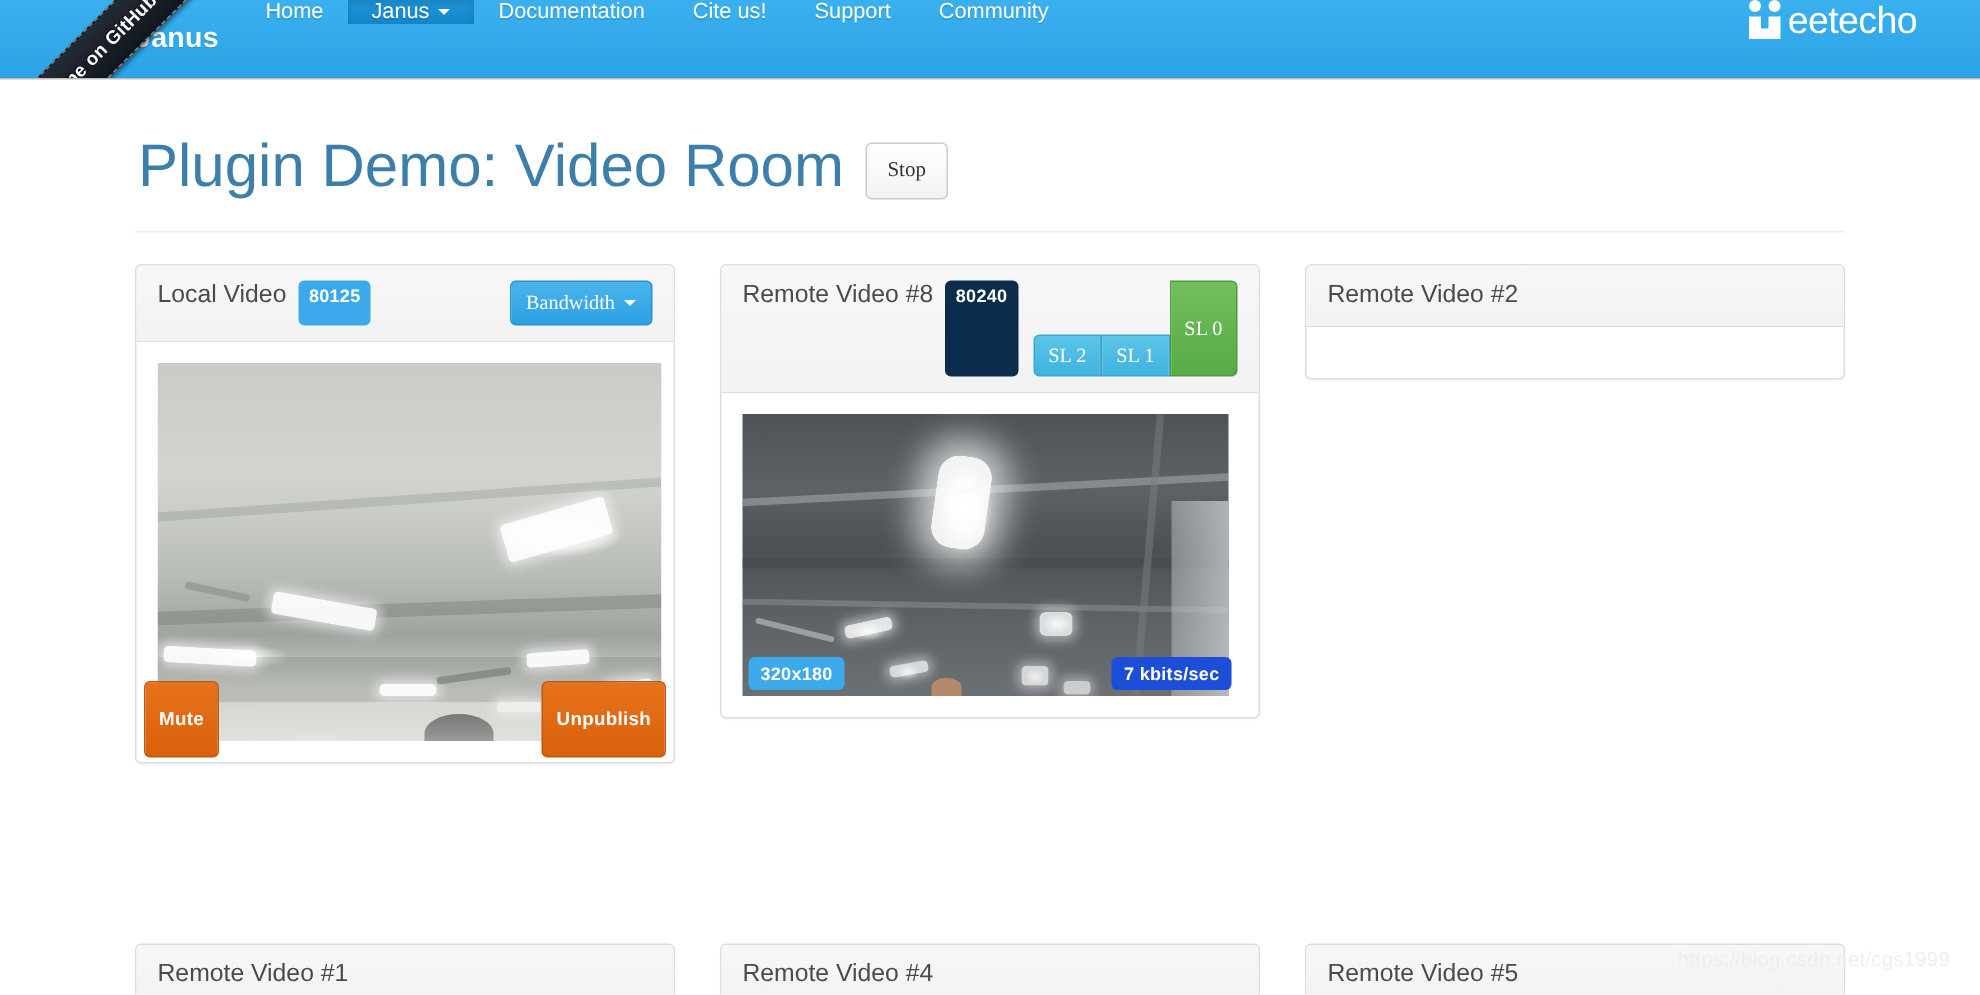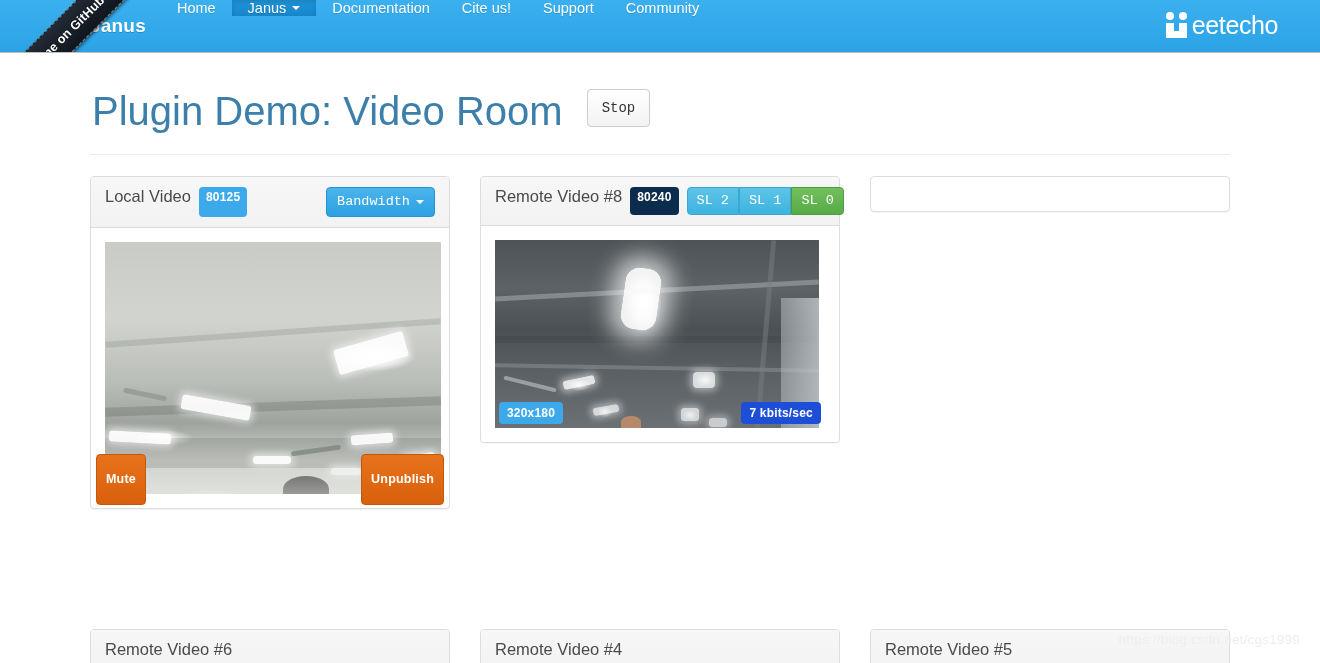--- a/index.html
+++ b/index.html
@@ -60,24 +60,23 @@
     width: 0; height: 0;
     border-left: 4px solid transparent;
     border-right: 4px solid transparent;
     border-top: 4px solid #ffffff;
   }
   
   .logo {
     position: absolute;
     right: -48px;
     top: 0; bottom: 15px;
-    display: flex; align-items: center;
+    display: flex; 
     gap: 1px;
     cursor: pointer;
-    margin-top: 13px;
   }
   .logo-mark { position: relative; width: 29px; height: 26px; }
   .logo-mark .head {
     position: absolute; top: 0;
     width: 8px; height: 8px; border-radius: 50%;
     background: #ffffff;
   }
   .logo-mark .head.l { left: 2px; }
   .logo-mark .head.r { left: 15px; }
   .logo-mark .body {
@@ -123,42 +122,42 @@
   }
 
   
   .container {
     width: 1140px;
     margin: 0 auto;
     padding-top: 36px;
   }
   .page-head {
     display: flex;
-    align-items: flex-start;
-    gap: 24px;
+    align-items: flex-end;
+    gap: 14px;
     padding-left: 2px;
   }
   .page-title {
     color: #3d7fab;
     font-size: 40px;
     font-weight: normal;
     margin: 0;
     line-height: 1.1;
   }
   .btn {
     display: inline-flex;
     align-items: center;
     justify-content: center;
     border-radius: 4px;
     border: 1px solid transparent;
     font-size: 13.5px;
     line-height: 1;
     cursor: pointer;
     white-space: nowrap;
-    font-family: Liberation Mono, monospace;
+    font-family: Liberation Serif, serif;
   }
   .btn-default {
     background: linear-gradient(to bottom,#ffffff 0%,#f3f3f3 100%);
     border-color: #cccccc;
     color: #333333;
     padding: 11px 14px;
     font-size: 14px;
   }
   .hr-top {
     border: 0;
@@ -227,20 +226,21 @@
     font-weight: normal;
   }
   .btn-group { display: flex; }
   .btn-group .btn { border-radius: 0; padding: 6px 9px; font-size: 13.5px; font-weight: normal; }
   .btn-group .btn:first-child { border-radius: 4px 0 0 4px; }
   .btn-group .btn:last-child { border-radius: 0 4px 4px 0; }
   .btn-info {
     background: linear-gradient(to bottom,#5cc4e8 0%,#3fb3e0 100%);
     border-color: #39a7d4;
     color: #ffffff;
+    margin-top: 36px;
   }
   .btn-success {
     background: linear-gradient(to bottom,#73bf5e 0%,#57ab47 100%);
     border-color: #4e9c3f;
     color: #ffffff;
   }
 
   
   .video-wrap { position: relative; line-height: 0; }
   .video-local {
@@ -447,30 +447,33 @@
             </div>
             <span class="overlay-badge ov-bl2" style="background:#3ba9ea;">320x180</span>
             <span class="overlay-badge ov-br2" style="background:#1d4ed8;">7 kbits/sec</span>
           </div>
         </div>
       </div>
     </div>
 
     <div class="col">
       <div class="panel">
+        <div class="panel-heading">
+          <span class="panel-title">Remote Video #2</span>
+        </div>
         <div class="panel-body empty"></div>
       </div>
     </div>
   </div>
 
   <div class="row" style="margin-top:98px;">
     <div class="col">
       <div class="panel">
         <div class="panel-heading">
-          <span class="panel-title">Remote Video #6</span>
+          <span class="panel-title">Remote Video #1</span>
         </div>
 
       </div>
     </div>
     <div class="col">
       <div class="panel">
         <div class="panel-heading">
           <span class="panel-title">Remote Video #4</span>
         </div>
 

